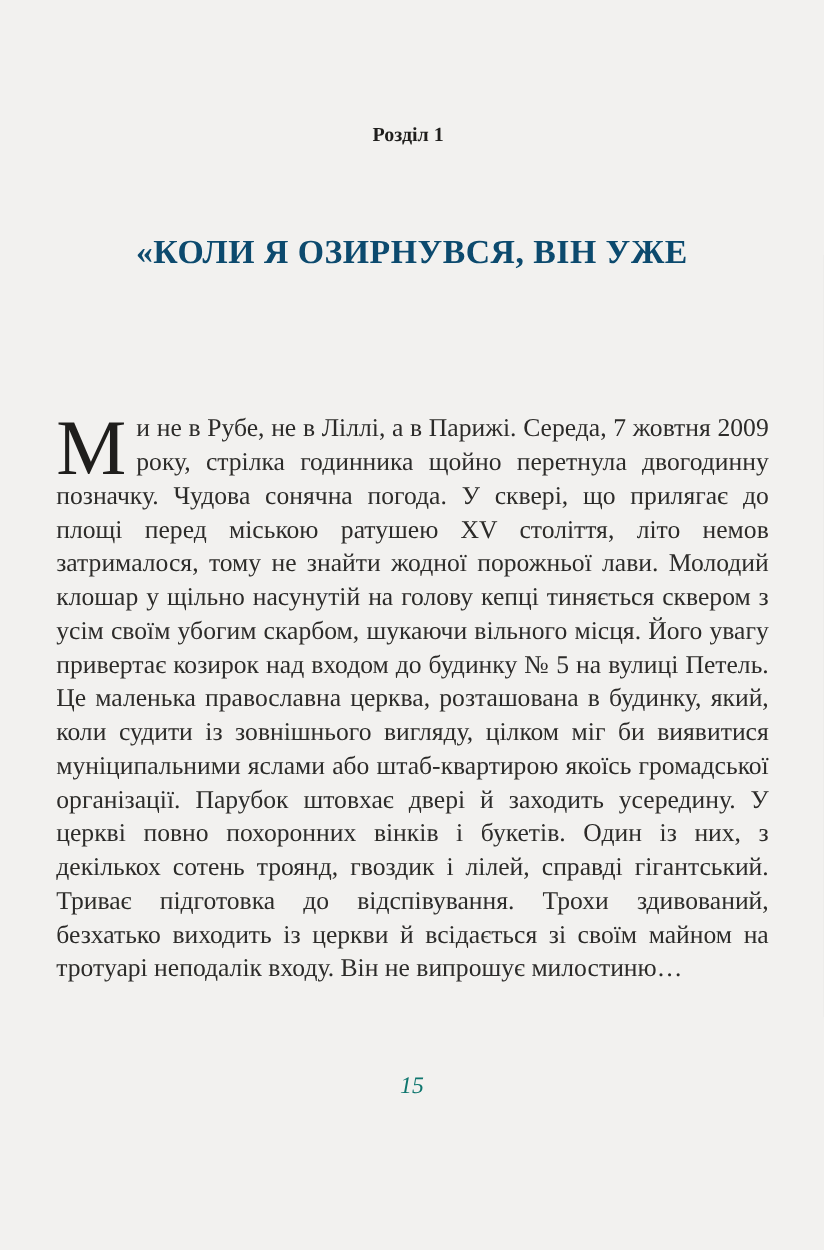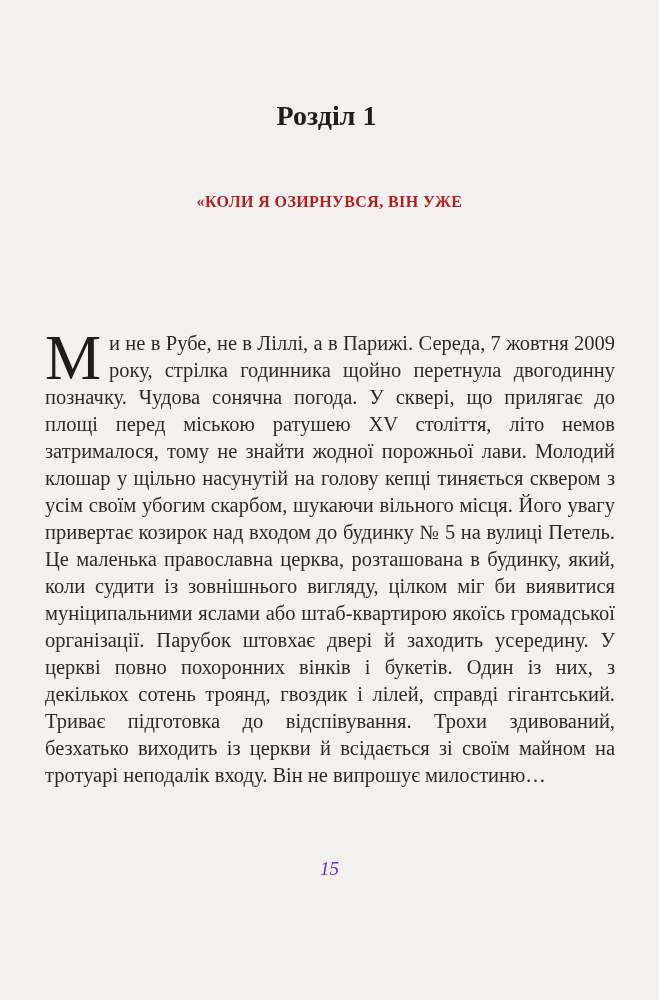--- a/index.html
+++ b/index.html
@@ -15,36 +15,36 @@
     background: #f2f1ef;
     font-family: "Liberation Serif", "DejaVu Serif", serif;
     overflow: hidden;
   }
   .chapter-label {
     position: absolute;
     top: 100px;
     left: 0;
     right: 6px;
     text-align: center;
-    font-size: 28px;
+    font-size: 16px;
     font-weight: bold;
     color: #1f1e1c;
   }
   .chapter-title {
     position: absolute;
     top: 183px;
     left: 0;
     right: 0;
     margin: 0;
     text-align: center;
-    font-size: 16px;
+    font-size: 27px;
     font-weight: bold;
     line-height: 37px;
     letter-spacing: 0.4px;
-    color: #b91c1c;
+    color: #0c4a6e;
   }
   .chapter-title .title-line {
     display: block;
   }
   .body-text {
     position: absolute;
     top: 330px;
     left: 45px;
     width: 570px;
     margin: 0;
@@ -61,21 +61,21 @@
     color: #1f1e1c;
   }
   .page-number {
     position: absolute;
     top: 858px;
     left: 0;
     right: 0;
     text-align: center;
     font-style: italic;
     font-size: 19px;
-    color: #6d28d9;
+    color: #0f766e;
   }
 </style>
 </head>
 <body>
 
 <div class="page">
 
   <div class="chapter-label">Розділ 1</div>
 
   <h1 class="chapter-title">

